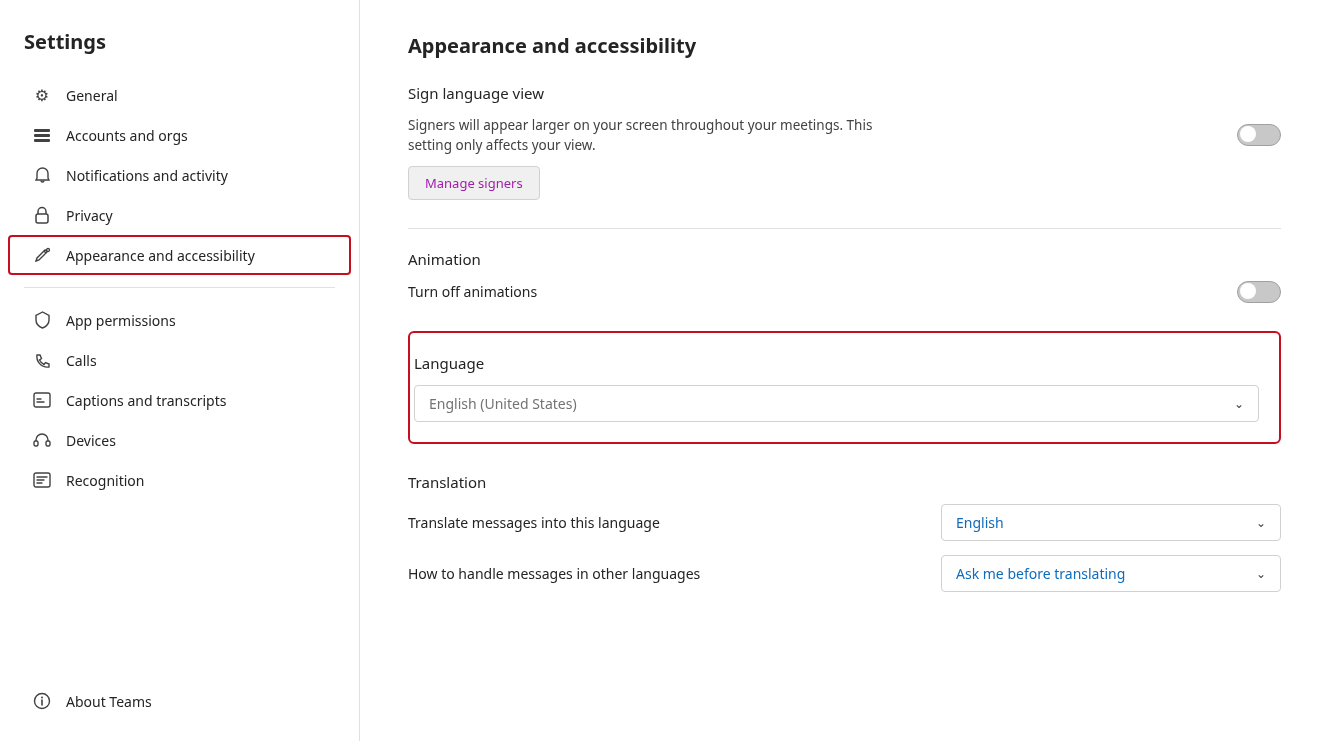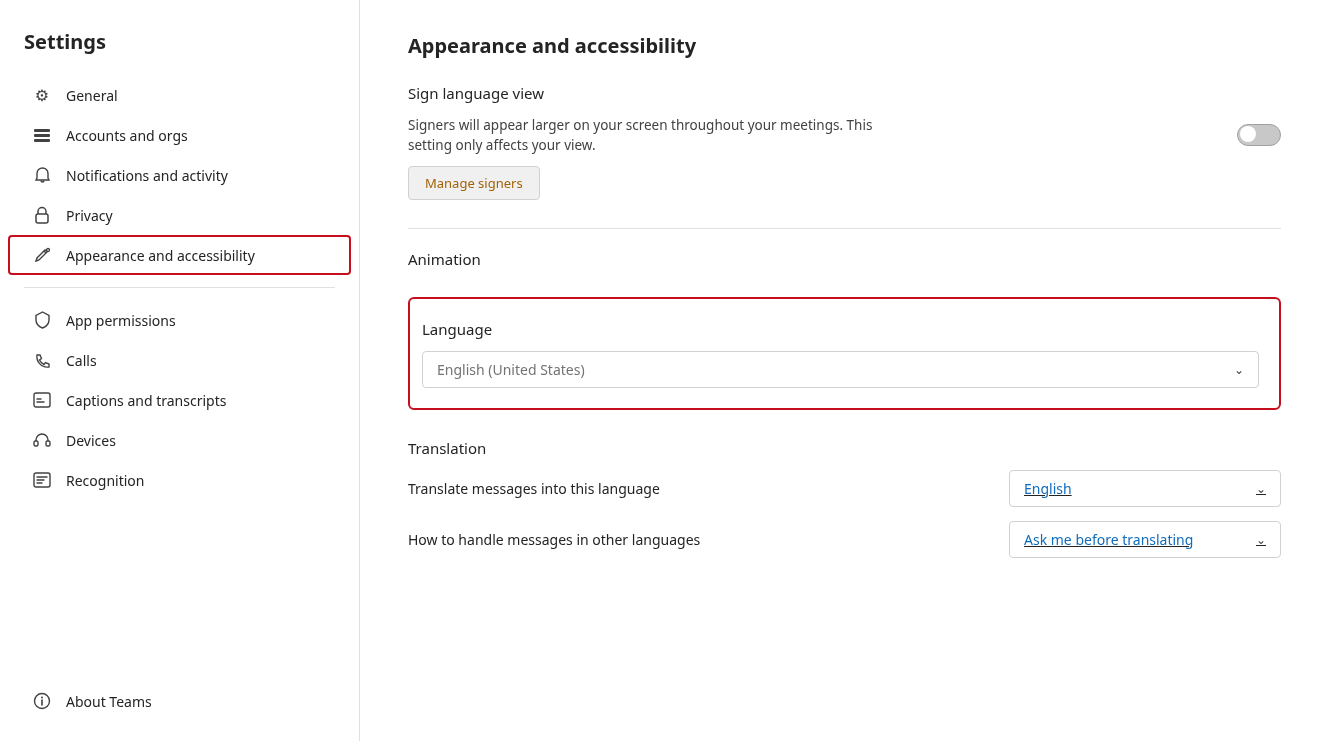--- a/index.html
+++ b/index.html
@@ -131,36 +131,36 @@
     }
 
     
     .btn-secondary {
       padding: 7px 16px;
       border: 1px solid #d1d1d1;
       background: #f0f0f0;
       border-radius: 4px;
       font-size: 13px;
       cursor: pointer;
-      color: #a16207;
+      color: #a21caf;
       font-family: inherit;
     }
 
     
     .content-divider {
       height: 1px;
       background: #e0e0e0;
       margin: 20px 0;
     }
 
     
     .language-section {
       border: 2px solid #c50f1f;
       border-radius: 6px;
-      padding: 20px 20px 20px 12px;
+      padding: 20px 20px 20px 4px;
       margin-bottom: 28px;
     }
 
     
     .dropdown {
       display: flex;
       align-items: center;
       justify-content: space-between;
       border: 1px solid #d1d1d1;
       border-radius: 4px;
@@ -168,22 +168,21 @@
       cursor: pointer;
       background: #fff;
       font-size: 14px;
       min-width: 200px;
     }
     .dropdown-wide {
       width: 100%;
       margin-top: 12px;
     }
     .dropdown-medium {
-      width: 272px;
-      text-decoration: underline;
+      width: 340px;
     }
     .dropdown-chevron {
       font-size: 12px;
       color: #424242;
       margin-left: 12px;
     }
     .dropdown-value-orange {
       color: #737373;
     }
     .dropdown-value-blue {
@@ -319,20 +318,24 @@
       <p class="section-desc">Signers will appear larger on your screen throughout your meetings. This setting only affects your view.</p>
       <div class="toggle"></div>
     </div>
     <button class="btn-secondary">Manage signers</button>
   </div>
 
   <div class="content-divider"></div>
 
   <div class="section">
     <div class="section-title">Animation</div>
+    <div class="section-row">
+      <span class="section-label">Turn off animations</span>
+      <div class="toggle"></div>
+    </div>
   </div>
 
   <div class="language-section">
     <div class="section-title">Language</div>
     <div class="dropdown dropdown-wide">
       <span class="dropdown-value-orange">English (United States)</span>
       <span class="dropdown-chevron">⌄</span>
     </div>
   </div>
 

